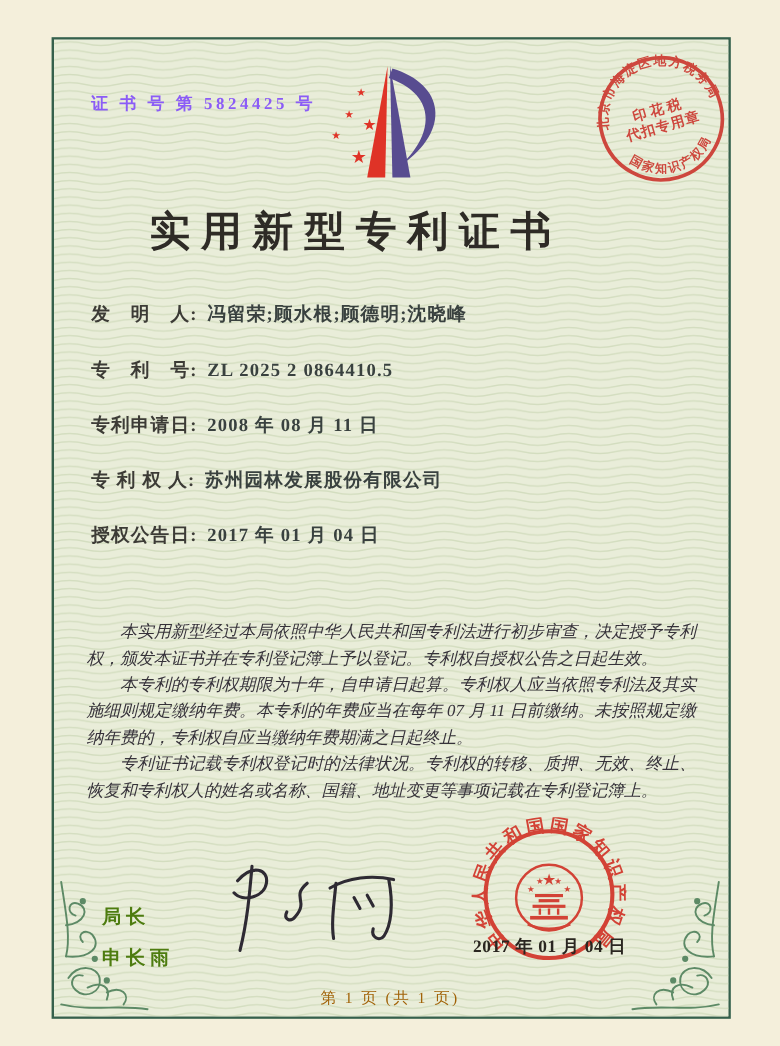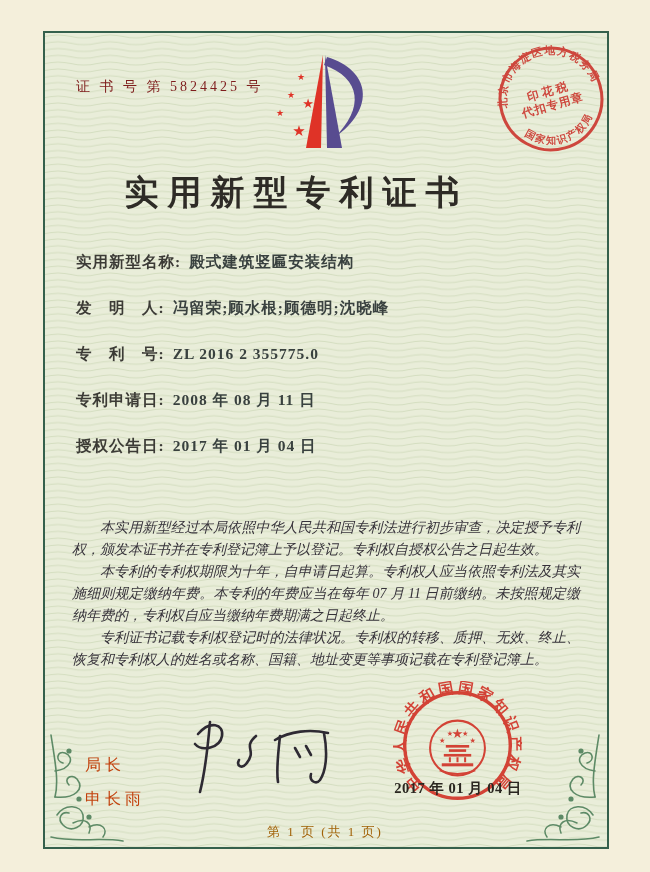--- a/index.html
+++ b/index.html
@@ -1,31 +1,31 @@
 <!DOCTYPE html>
 <html><head>
 <meta charset="utf-8">
 <style>
   html,body{margin:0;padding:0;}
   body{font-family:"Liberation Serif","DejaVu Serif",serif;}
   .page{position:relative;width:650px;height:872px;background:#f4efdb;overflow:hidden;}
   .frame{position:absolute;left:43px;top:31px;width:562px;height:814px;border:2px solid #35604c;background:#e9edd9;}
   .frame-inner{position:absolute;left:2px;top:2px;right:2px;bottom:2px;border:1px solid #8fae8c;}
   .waves{position:absolute;left:0;top:0;width:100%;height:100%;}
-  .cert-no{position:absolute;left:76px;top:78px;font-size:14px;letter-spacing:3px;color:#7f1d1d;font-weight:400;}
+  .cert-no{position:absolute;left:76px;top:78px;font-size:14px;letter-spacing:3px;color:#8b5cf6;font-weight:700;}
   .logo{position:absolute;left:271px;top:50px;width:115px;height:115px;}
   .tax-stamp{position:absolute;left:492px;top:40px;width:118px;height:118px;opacity:.92;}
   .title{position:absolute;left:0;top:170px;width:593px;text-align:center;font-size:34px;font-weight:bold;letter-spacing:9px;color:#2e2b26;}
   .fields{position:absolute;left:76px;top:252px;width:500px;}
   .field-row{display:flex;align-items:baseline;height:17px;margin-bottom:29px;font-size:15.5px;}
   .field-label{font-weight:bold;color:#3c3b36;letter-spacing:1px;white-space:pre;}
   .field-value{margin-left:8px;color:#39413f;font-weight:600;letter-spacing:1px;}
   .body-text{position:absolute;left:72px;top:517px;width:508px;font-size:14px;line-height:22px;color:#36323a;font-style:italic;text-align:justify;}
   .body-text p{margin:0;text-indent:2em;}
-  .signer{position:absolute;left:85px;top:748px;font-size:16px;color:#c2410c;letter-spacing:4px;line-height:34px;font-weight:400;}
+  .signer{position:absolute;left:85px;top:748px;font-size:16px;color:#4d7c0f;letter-spacing:4px;line-height:34px;font-weight:700;}
   .signature{position:absolute;left:178px;top:710px;width:165px;height:88px;}
   .seal{position:absolute;left:393px;top:681px;width:129px;height:129px;opacity:.95;}
   .seal-date{position:absolute;left:388px;top:779px;width:140px;text-align:center;font-size:14.5px;font-weight:600;color:#2a2620;letter-spacing:.5px;z-index:5;}
   .footer{position:absolute;left:0;top:823px;width:650px;text-align:center;font-size:13px;color:#a16207;letter-spacing:2px;}
   .ornament{position:absolute;width:82px;height:112px;}
   .ornament.left{left:45px;top:733px;}
   .ornament.right{left:523px;top:733px;transform:scaleX(-1);}
 </style>
 </head>
 <body>
@@ -101,34 +101,34 @@
       </text>
       <text x="58" y="54" font-size="11.5" font-weight="bold" text-anchor="middle" letter-spacing="3">印花税</text>
       <text x="58" y="68" font-size="11.5" font-weight="bold" text-anchor="middle" letter-spacing="1">代扣专用章</text>
     </g>
   </svg>
 
   <div class="title">实用新型专利证书</div>
 
   <div class="fields">
     <div class="field-row">
-      <span class="field-label">实用新型名称:</span>
-      <span class="field-value">殿式建筑竖匾安装结构</span>
-    </div>
-    <div class="field-row">
       <span class="field-label">发　明　人:</span>
       <span class="field-value">冯留荣;顾水根;顾德明;沈晓峰</span>
     </div>
     <div class="field-row">
       <span class="field-label">专　利　号:</span>
-      <span class="field-value">ZL 2016 2 355775.0</span>
+      <span class="field-value">ZL 2025 2 0864410.5</span>
     </div>
     <div class="field-row">
       <span class="field-label">专利申请日:</span>
       <span class="field-value">2008 年 08 月 11 日</span>
+    </div>
+    <div class="field-row">
+      <span class="field-label">专 利 权 人:</span>
+      <span class="field-value">苏州园林发展股份有限公司</span>
     </div>
     <div class="field-row">
       <span class="field-label">授权公告日:</span>
       <span class="field-value">2017 年 01 月 04 日</span>
     </div>
   </div>
 
   <div class="body-text">
     <p>本实用新型经过本局依照中华人民共和国专利法进行初步审查，决定授予专利权，颁发本证书并在专利登记簿上予以登记。专利权自授权公告之日起生效。</p>
     <p>本专利的专利权期限为十年，自申请日起算。专利权人应当依照专利法及其实施细则规定缴纳年费。本专利的年费应当在每年 07 月 11 日前缴纳。未按照规定缴纳年费的，专利权自应当缴纳年费期满之日起终止。</p>

